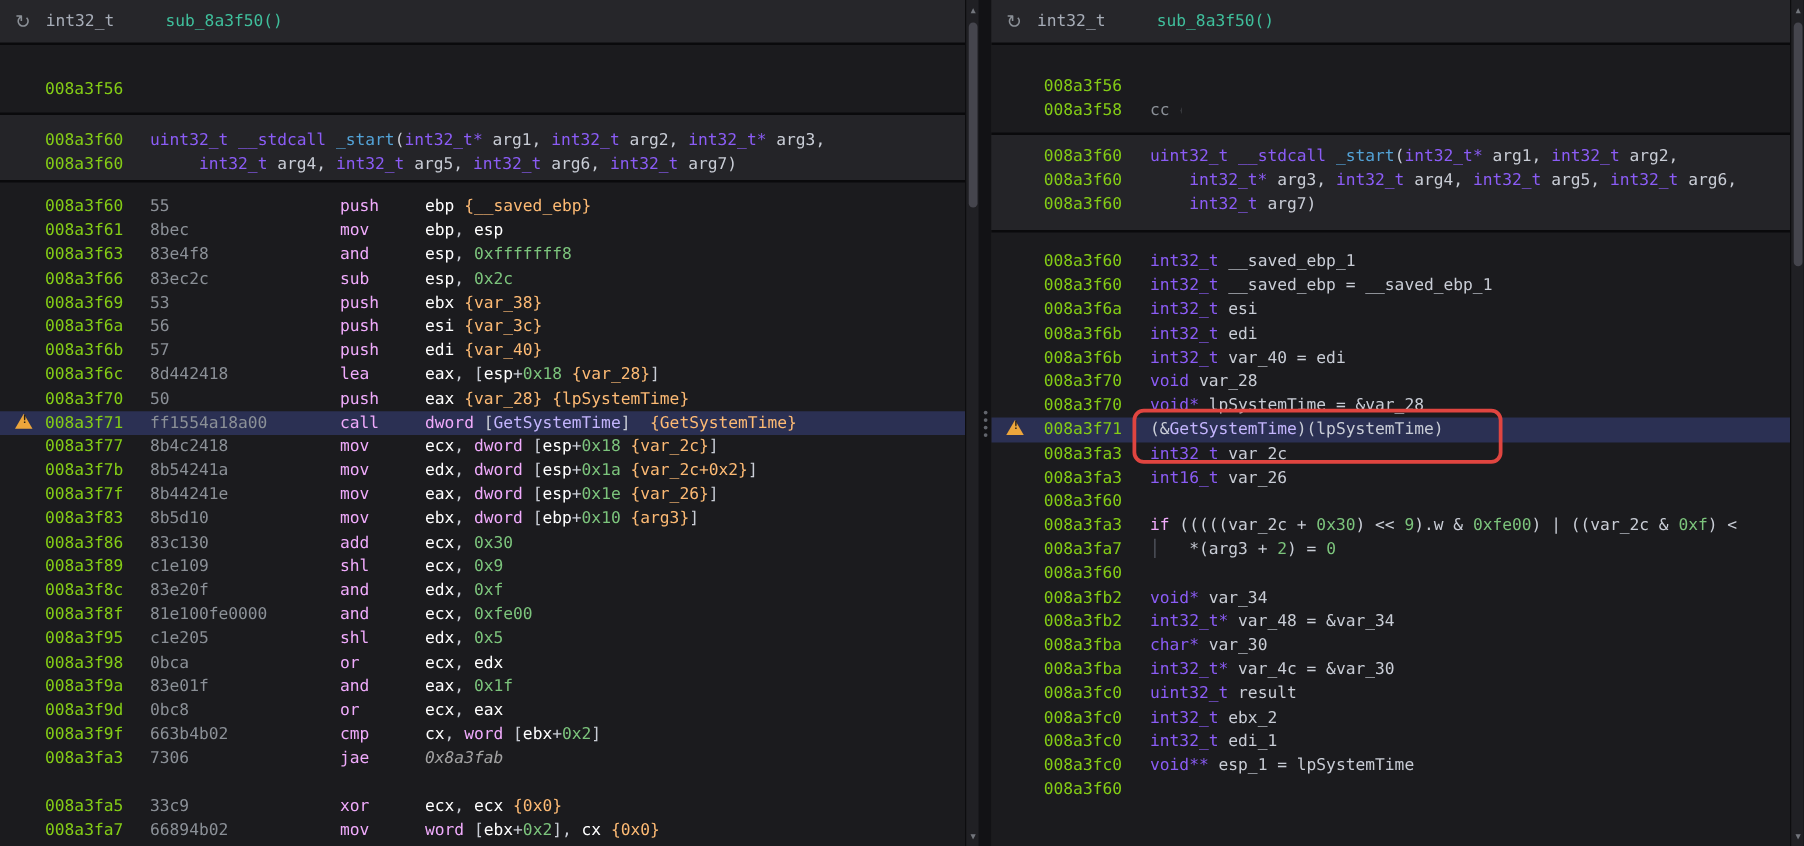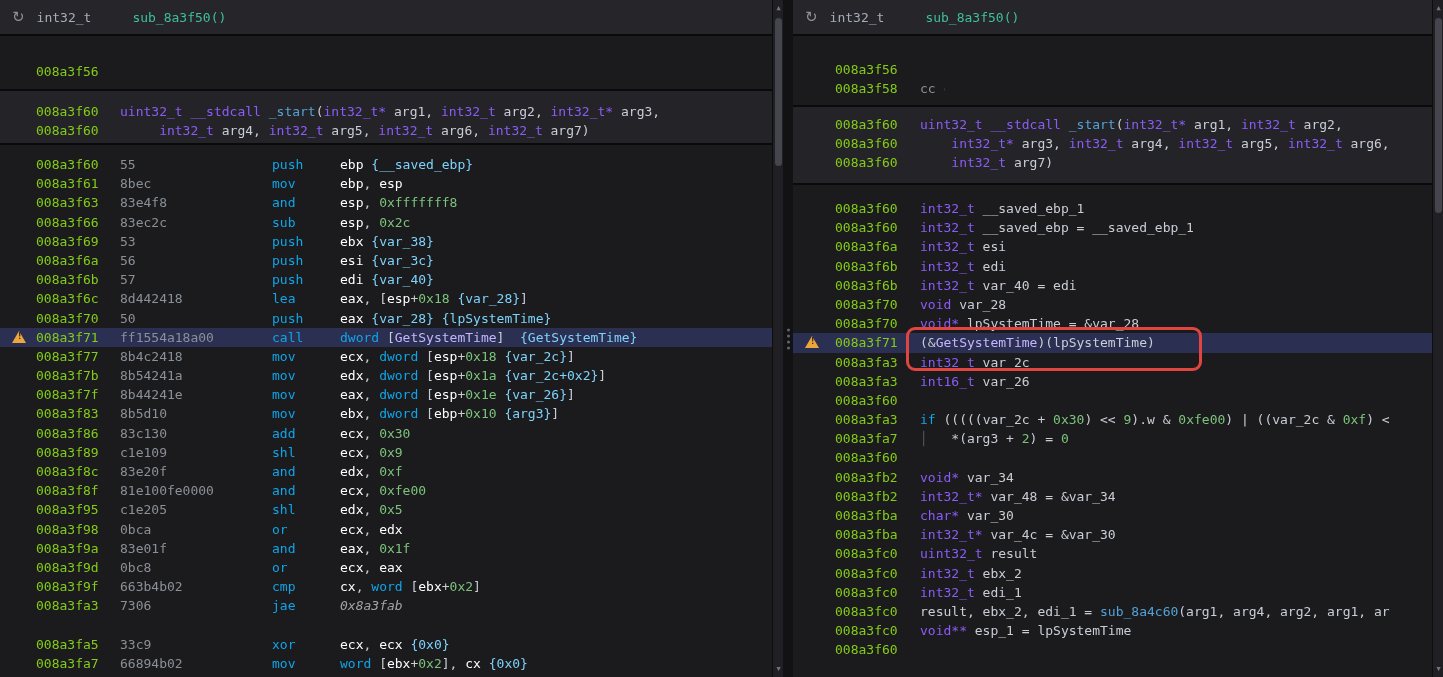--- a/index.html
+++ b/index.html
@@ -29,27 +29,27 @@
   .pane-right .gutter{width:42px;}
   .addr{display:inline-block;}
   .pane-left .addr{width:84px;}
   .pane-right .addr{width:85px;}
   .bytes{display:inline-block;width:152px;}
   .mn{display:inline-block;width:68px;}
   .fix{display:inline-block;}
 
   .c-a{color:#84cc16;}   
   .c-b{color:#8b9097;}   
-  .c-m{color:#0ea5e9;}   
+  .c-m{color:#f0abfc;}   
   .c-r{color:#ffffff;}   
   .c-n{color:#7cc47c;}   
   .c-t{color:#8b5cf6;}   
   .c-f{color:#53a2d6;}   
   .c-i{color:#c4b5fd;}   
-  .c-an{color:#7dd3fc;}  
+  .c-an{color:#fdba74;}  
   .c-w{color:#c9cdd6;}   
   .c-g{color:#a3a3a3;font-style:italic;}   
   .c-gd{color:#565a64;}  
 
   .warn-icon{position:relative;display:inline-block;width:0;height:0;margin-left:12px;
              border-left:7px solid transparent;border-right:7px solid transparent;
              border-bottom:12px solid #eda63c;vertical-align:-1px;}
   .warn-icon::after{content:"!";position:absolute;left:-2px;top:0px;
              font:bold 9px "DejaVu Sans Mono",monospace;color:#2a2014;}
 
@@ -155,21 +155,20 @@
             <div class="row"><span class="gutter"></span><span class="addr c-a">008a3fa3</span><span class="c-m">if </span><span class="c-w">(((((</span><span class="c-w">var_2c</span><span class="c-w"> + </span><span class="c-n">0x30</span><span class="c-w">) &lt;&lt; </span><span class="c-n">9</span><span class="c-w">).w &amp; </span><span class="c-n">0xfe00</span><span class="c-w">) | ((</span><span class="c-w">var_2c</span><span class="c-w"> &amp; </span><span class="c-n">0xf</span><span class="c-w">) &lt;</span></div>
             <div class="row"><span class="gutter"></span><span class="addr c-a">008a3fa7</span><span class="c-gd">│   </span><span class="c-w">*(</span><span class="c-w">arg3</span><span class="c-w"> + </span><span class="c-n">2</span><span class="c-w">) = </span><span class="c-n">0</span></div>
             <div class="row"><span class="gutter"></span><span class="addr c-a">008a3f60</span></div>
             <div class="row"><span class="gutter"></span><span class="addr c-a">008a3fb2</span><span class="c-t">void*</span><span class="c-w"> var_34</span></div>
             <div class="row"><span class="gutter"></span><span class="addr c-a">008a3fb2</span><span class="c-t">int32_t*</span><span class="c-w"> var_48 = &amp;var_34</span></div>
             <div class="row"><span class="gutter"></span><span class="addr c-a">008a3fba</span><span class="c-t">char*</span><span class="c-w"> var_30</span></div>
             <div class="row"><span class="gutter"></span><span class="addr c-a">008a3fba</span><span class="c-t">int32_t*</span><span class="c-w"> var_4c = &amp;var_30</span></div>
             <div class="row"><span class="gutter"></span><span class="addr c-a">008a3fc0</span><span class="c-t">uint32_t</span><span class="c-w"> result</span></div>
             <div class="row"><span class="gutter"></span><span class="addr c-a">008a3fc0</span><span class="c-t">int32_t</span><span class="c-w"> ebx_2</span></div>
             <div class="row"><span class="gutter"></span><span class="addr c-a">008a3fc0</span><span class="c-t">int32_t</span><span class="c-w"> edi_1</span></div>
-            <div class="row"><span class="gutter"></span><span class="addr c-a">008a3fc0</span><span class="c-w">result, ebx_2, edi_1 = </span><span class="c-f">sub_8a4c60</span><span class="c-w">(arg1, arg4, arg2, arg1, ar</span></div>
             <div class="row"><span class="gutter"></span><span class="addr c-a">008a3fc0</span><span class="c-t">void**</span><span class="c-w"> esp_1 = lpSystemTime</span></div>
             <div class="row"><span class="gutter"></span><span class="addr c-a">008a3f60</span></div>
           </div></div>
     </div>
     <div class="red-annotation"></div>
     <div class="scrollbar">
       <span class="sb-arrow up">▲</span>
       <div class="sb-thumb"></div>
       <span class="sb-arrow down">▼</span>
     </div>

